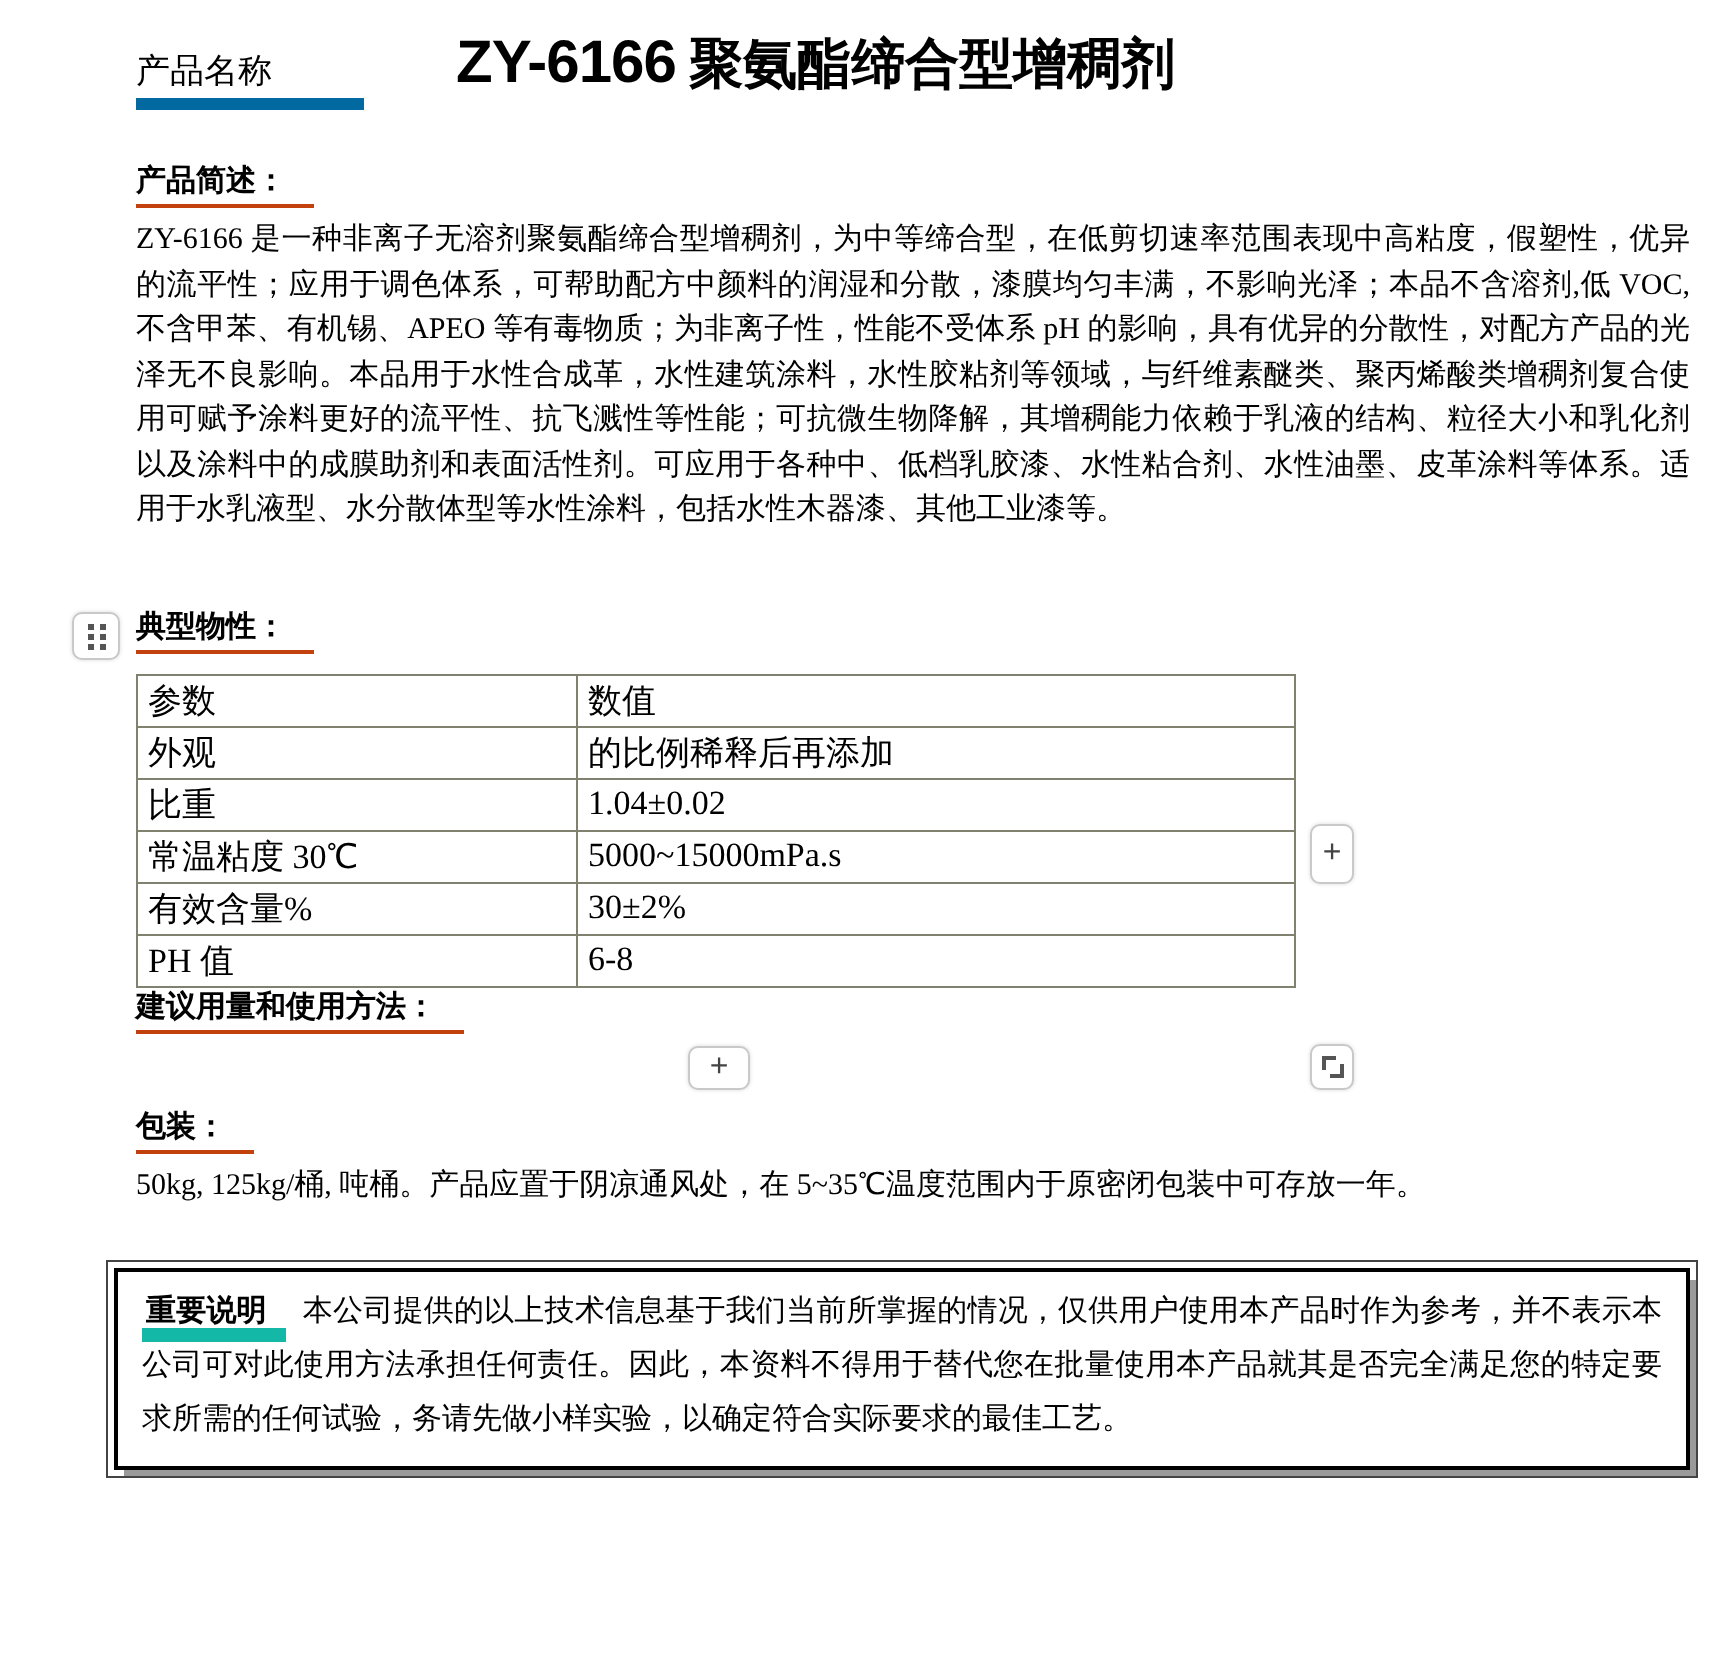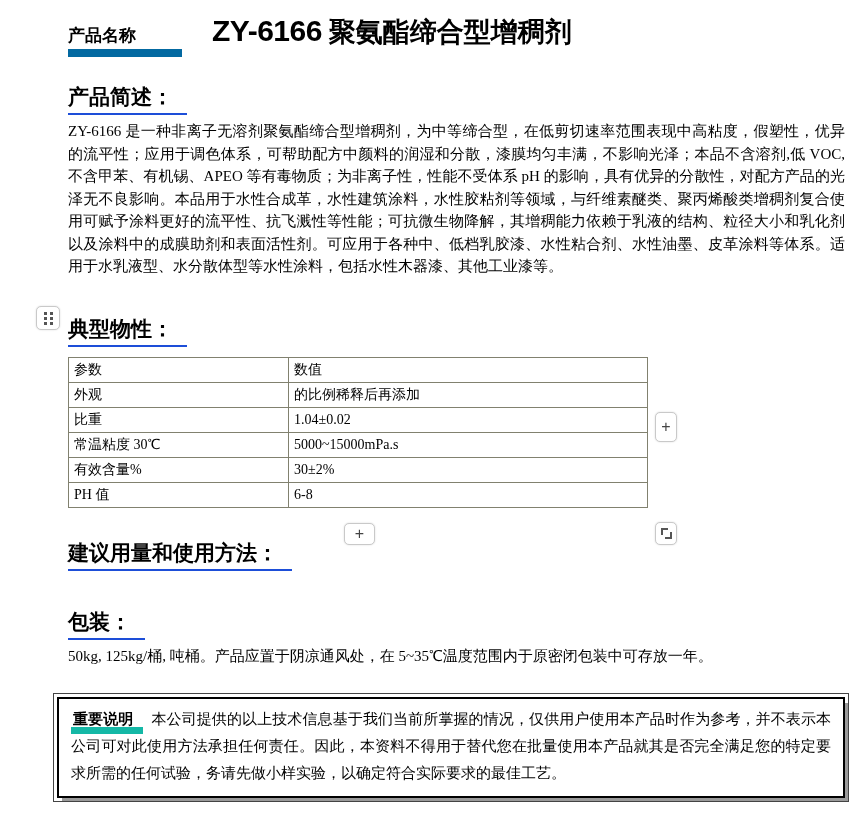--- a/index.html
+++ b/index.html
@@ -10,59 +10,59 @@
     color: #000;
     font-family: "Liberation Serif", serif;
     position: relative;
     overflow: hidden;
   }
   .content { padding: 12px 16px 0 68px; }
 
   
   .title-row { display: flex; align-items: baseline; margin-top: 2px; }
   .doc-label {
-    font-weight: bold; font-size: 17px;
-    border-bottom: 8px solid #0369a1;
+    font-weight: normal; font-size: 17px;
+    border-bottom: 6px solid #0369a1;
     padding: 0 46px 2px 0;
     white-space: nowrap;
   }
-  .doc-title { margin-left: 30px; font-weight: bold; font-size: 27px; white-space: nowrap; }
+  .doc-title { margin-left: 46px; font-weight: bold; font-size: 27px; white-space: nowrap; }
   .doc-title .latin { font-family: "Liberation Sans", sans-serif; font-size: 30px; letter-spacing: -0.5px; }
 
   
   .sec-heading {
     display: inline-block;
-    font-size: 21px; font-weight: bold;
-    border-bottom: 2px solid #1d4ed8;
+    font-size: 15px; font-weight: bold;
+    border-bottom: 2px solid #c2410c;
     padding: 0 14px 2px 0;
     margin: 0;
   }
   .para {
     font-size: 15px; line-height: 22.5px;
     text-align: justify;
     margin: 5px 0 0 0;
   }
 
   .sec-brief { margin-top: 26px; }
   .sec-props { margin-top: 37px; }
-  .sec-usage { margin-top: 31px; }
+  .sec-usage { }
   .sec-pack  { margin-top: 37px; }
 
   
   table.props {
     border-collapse: collapse;
     width: 580px;
     margin-top: 10px;
     table-layout: fixed;
   }
   table.props td {
     border: 1px solid #81816f;
     height: 25px;
     padding: 1px 5px;
-    font-size: 14px;
+    font-size: 17px;
     vertical-align: middle;
   }
   table.props td:first-child { width: 220px; }
 
   
   .float-btn {
     position: absolute;
     background: #fff;
     border: 1px solid #c9c9c9;
     border-radius: 5px;

